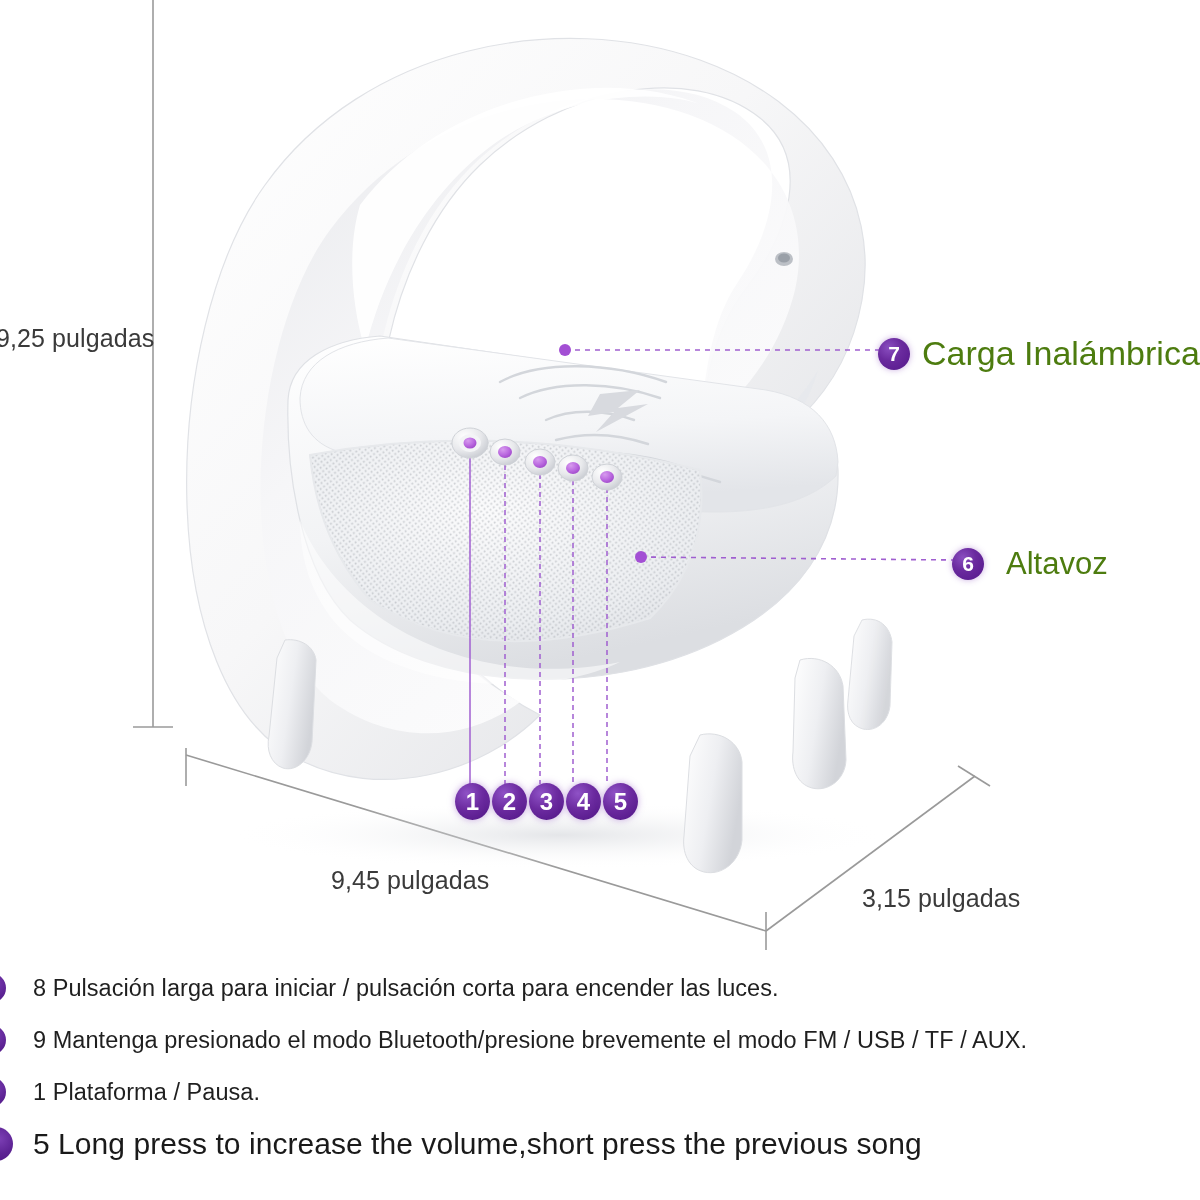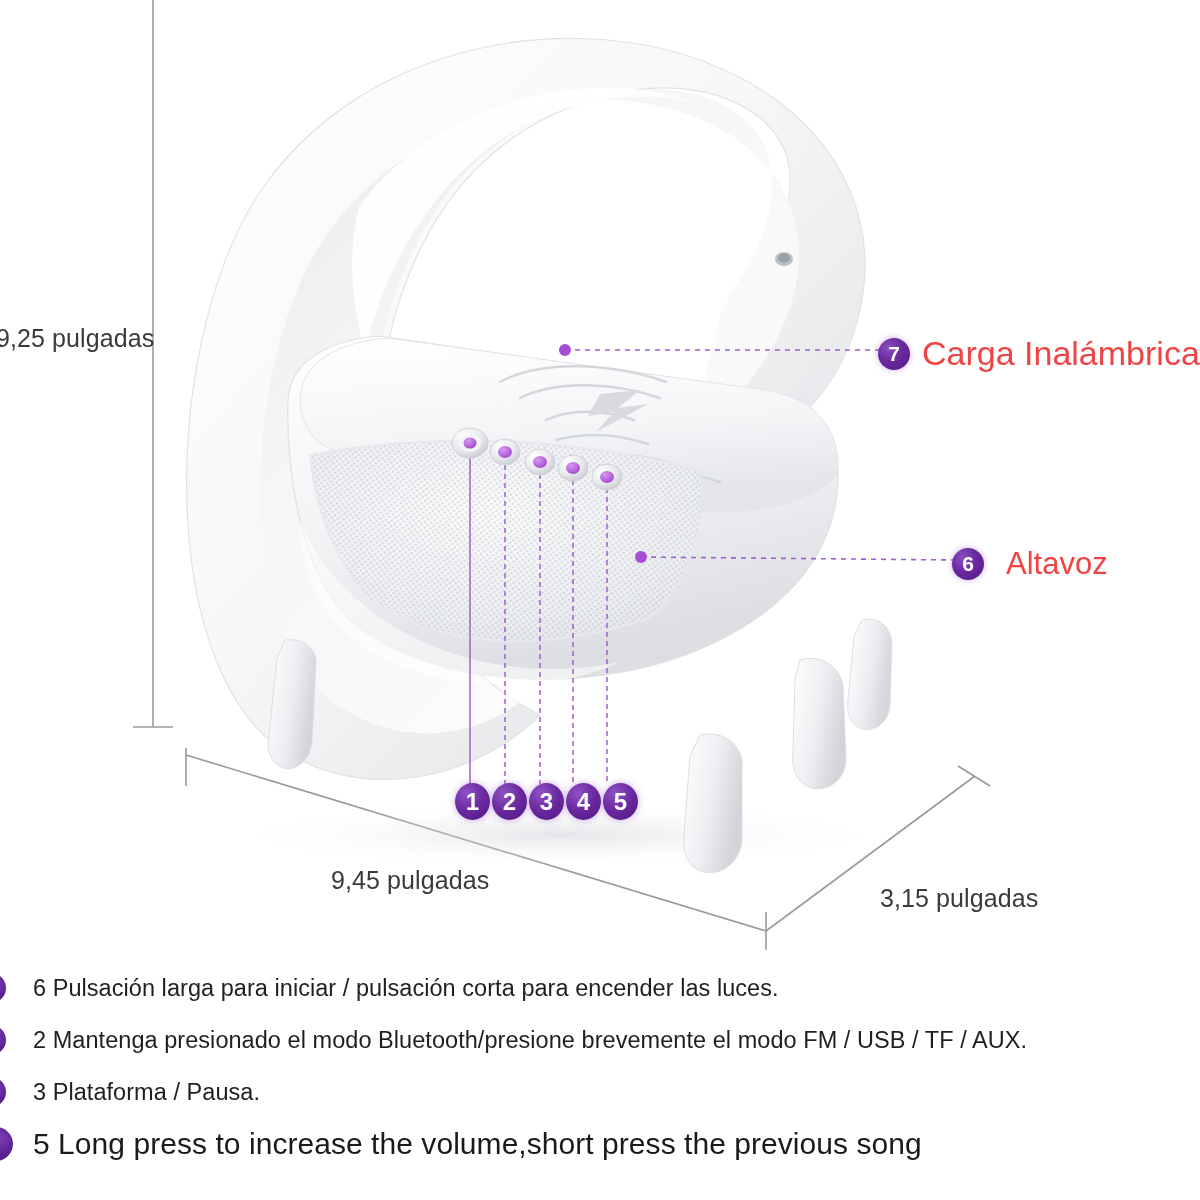--- a/index.html
+++ b/index.html
@@ -38,21 +38,21 @@
   .dim-label {
     position: absolute;
     font-family: "Liberation Sans", sans-serif;
     font-size: 25px;
     color: #3a3a3a;
     white-space: nowrap;
     letter-spacing: .1px;
   }
   #dim-height-label { left: -4px;  top: 324px; }
   #dim-width-label  { left: 331px; top: 866px; }
-  #dim-depth-label  { left: 880px; top: 884px; }
+  #dim-depth-label  { left: 862px; top: 884px; }
 
   
   .callout {
     position: absolute;
     display: flex;
     align-items: center;
     gap: 10px;
   }
   .badge {
     width: 32px;
@@ -63,21 +63,21 @@
     font-size: 21px;
     font-weight: bold;
     line-height: 32px;
     text-align: center;
     box-shadow: 0 0 6px rgba(140, 80, 190, .45);
     flex: 0 0 auto;
     font-family: "Liberation Sans", sans-serif;
   }
   .callout-text {
     font-size: 32px;
-    color: #ef4444;
+    color: #4d7c0f;
     white-space: nowrap;
     font-family: "Liberation Sans", sans-serif;
   }
   #callout-7 { left: 878px; top: 334px; }
   #callout-7 .callout-text { font-size: 34px; margin-left: 2px; }
   #callout-6 { left: 952px; top: 546px; gap: 22px; }
   #callout-6 .callout-text { font-size: 31px; text-align: right; }
 
   
   #button-badges {
@@ -348,29 +348,29 @@
     <div class="nbadge">1</div>
     <div class="nbadge">2</div>
     <div class="nbadge">3</div>
     <div class="nbadge">4</div>
     <div class="nbadge">5</div>
   </div>
 
   <div id="legend">
     <div class="legend-row" id="legend-row-1">
       <span class="legend-badge"></span>
-      <span class="legend-text">6 Pulsación larga para iniciar / pulsación corta para encender las luces.</span>
+      <span class="legend-text">8 Pulsación larga para iniciar / pulsación corta para encender las luces.</span>
     </div>
     <div class="legend-row" id="legend-row-2">
       <span class="legend-badge"></span>
-      <span class="legend-text">2 Mantenga presionado el modo Bluetooth/presione brevemente el modo FM / USB / TF / AUX.</span>
+      <span class="legend-text">9 Mantenga presionado el modo Bluetooth/presione brevemente el modo FM / USB / TF / AUX.</span>
     </div>
     <div class="legend-row" id="legend-row-4">
       <span class="legend-badge"></span>
-      <span class="legend-text">3 Plataforma / Pausa.</span>
+      <span class="legend-text">1 Plataforma / Pausa.</span>
     </div>
     <div class="legend-row" id="legend-row-5">
       <span class="legend-badge"></span>
       <span class="legend-text">5 Long press to increase the volume,short press the previous song</span>
     </div>
   </div>
 
 </div>
 
 </body></html>

